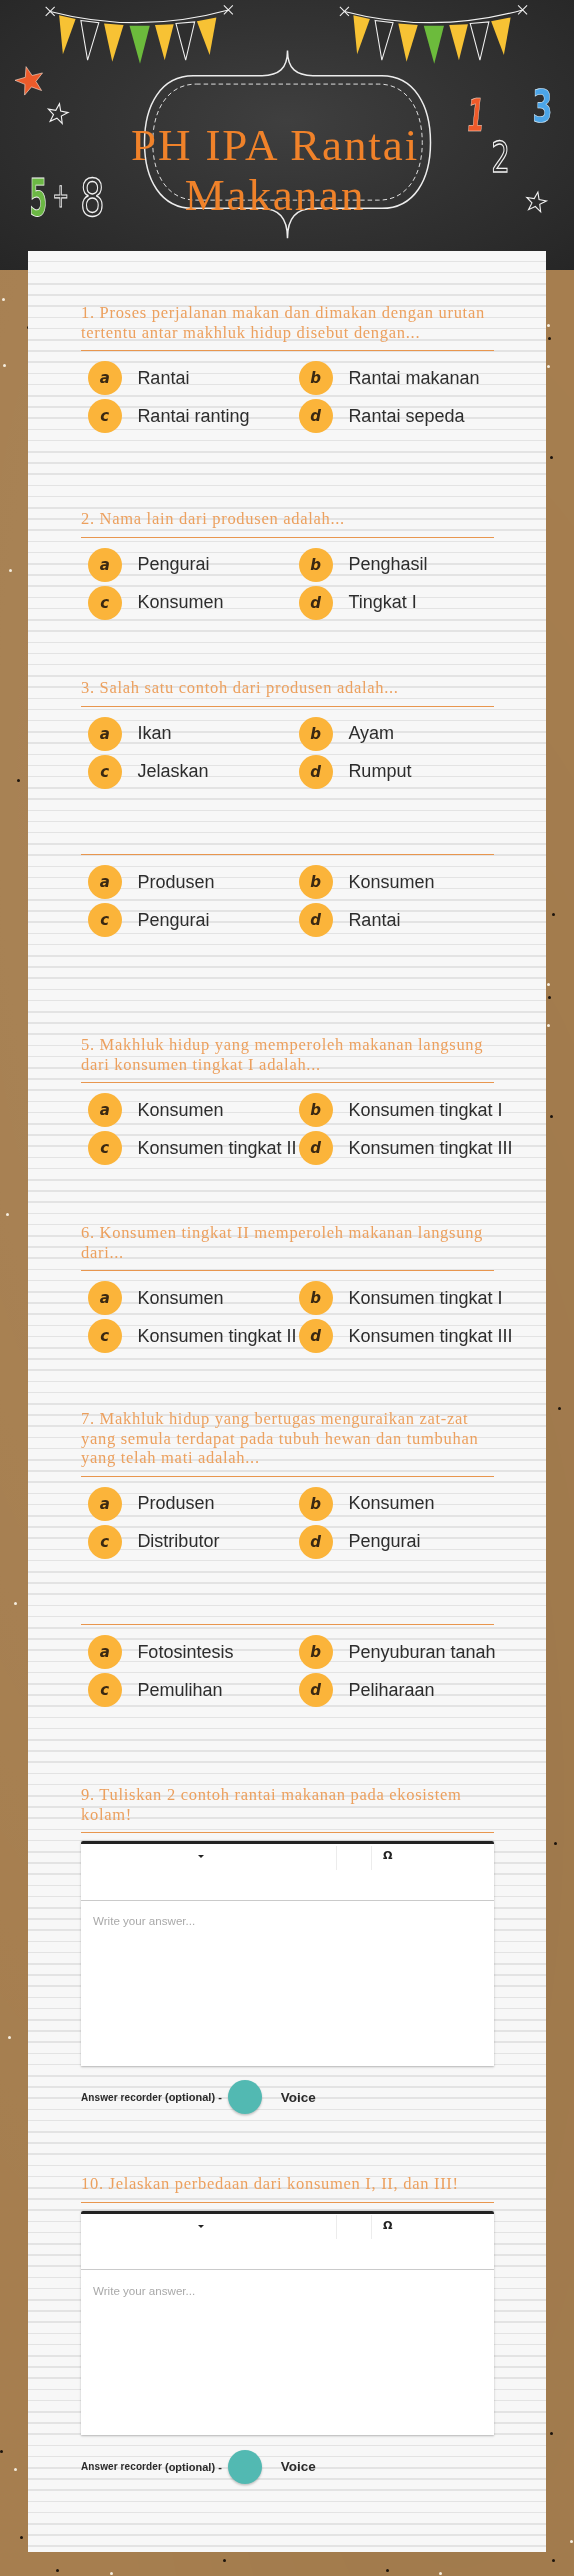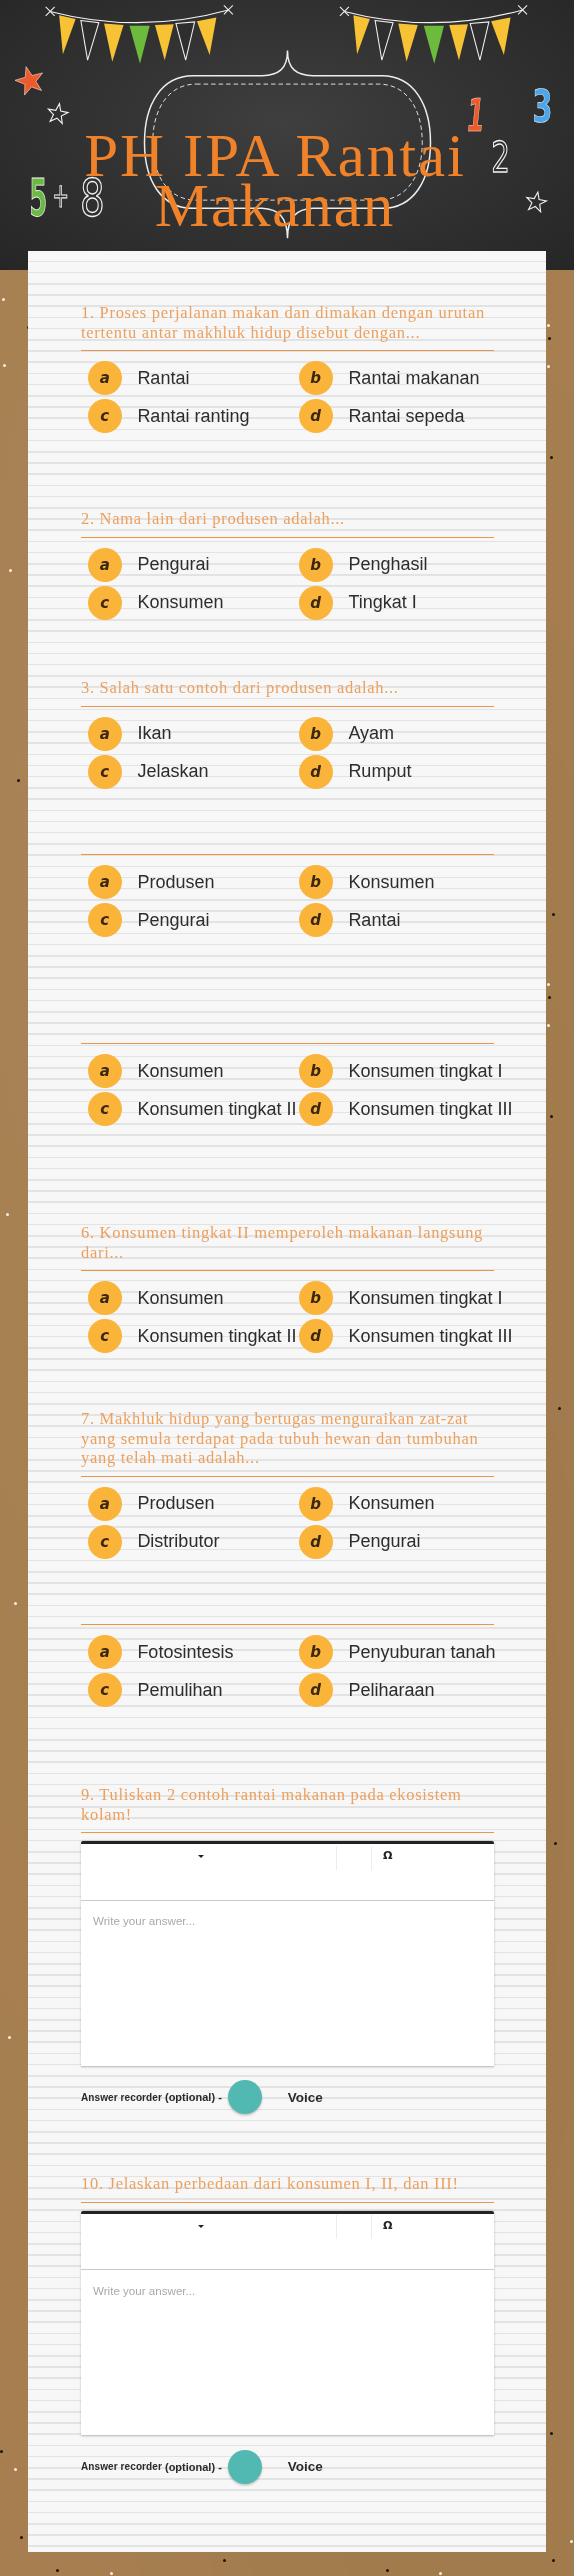--- a/index.html
+++ b/index.html
@@ -12,21 +12,21 @@
     font-family:"Liberation Sans", sans-serif;
   }
   .chalkboard {
     position:absolute; left:0; top:0; width:575px; height:270px;
     background:
       radial-gradient(ellipse at 50% 45%, #3f3f3f 0%, #333 45%, #262626 100%);
   }
   .chalkboard svg { position:absolute; left:0; top:0; }
   .hero-title {
     position:absolute; left:0; top:90px; width:550px; text-align:center;
-    font-family:"Liberation Serif", serif; font-size:61px; line-height:50px;
+    font-family:"Liberation Serif", serif; font-size:45px; line-height:50px;
     letter-spacing:1.9px; color:#f0822a; font-weight:normal;
   }
   .hero-title span { display:block; }
 
   .paper {
     position:absolute; left:28.4px; top:251px; width:518px; height:2301px;
     background-color:#f7f7f7;
     background-image:repeating-linear-gradient(to bottom, transparent 0, transparent 9.7px, #e3e3e3 9.7px, #e3e3e3 11.2px);
   }
 
@@ -82,21 +82,21 @@
   }
   .answer-input::placeholder { color:#a9a9a9; }
 
   .recorder { margin-top:15px; height:33px; display:flex; align-items:center; }
   .rec-label { font-weight:bold; font-size:10px; color:#2b2b2b; letter-spacing:0.1px; }
   .rec-optional { font-weight:bold; font-size:11px; color:#2b2b2b; margin-left:3px; }
   .rec-button {
     width:34px; height:34px; border-radius:50%; background:#52b9b2; margin-left:6px;
     box-shadow:0 1.5px 2.2px rgba(0,0,0,0.22); cursor:pointer;
   }
-  .rec-voice { font-weight:bold; font-size:13.5px; color:#2b2b2b; margin-left:26px; }
+  .rec-voice { font-weight:bold; font-size:13.5px; color:#2b2b2b; margin-left:19px; }
 </style>
 </head>
 <body>
 
 <div>
   <span class="dot w" style="left:1.5px;top:298px"></span>
   <span class="dot b" style="left:27px;top:326px"></span>
   <span class="dot w" style="left:3px;top:364px"></span>
   <span class="dot w" style="left:547px;top:324px"></span>
   <span class="dot b" style="left:548px;top:337px"></span>
@@ -256,20 +256,21 @@
         <span class="opt-label">Pengurai</span>
       </div>
       <div class="option">
         <span class="bubble">d</span>
         <span class="opt-label">Rantai</span>
       </div>
     </div>
   </section>
 
   <section class="question q4">
+    <h2 class="q-title">5. Makhluk hidup yang memperoleh makanan langsung dari konsumen tingkat I adalah...</h2>
     <div class="q-rule"></div>
     <div class="options">
       <div class="option">
         <span class="bubble">a</span>
         <span class="opt-label">Konsumen</span>
       </div>
       <div class="option">
         <span class="bubble">b</span>
         <span class="opt-label">Konsumen tingkat I</span>
       </div>

